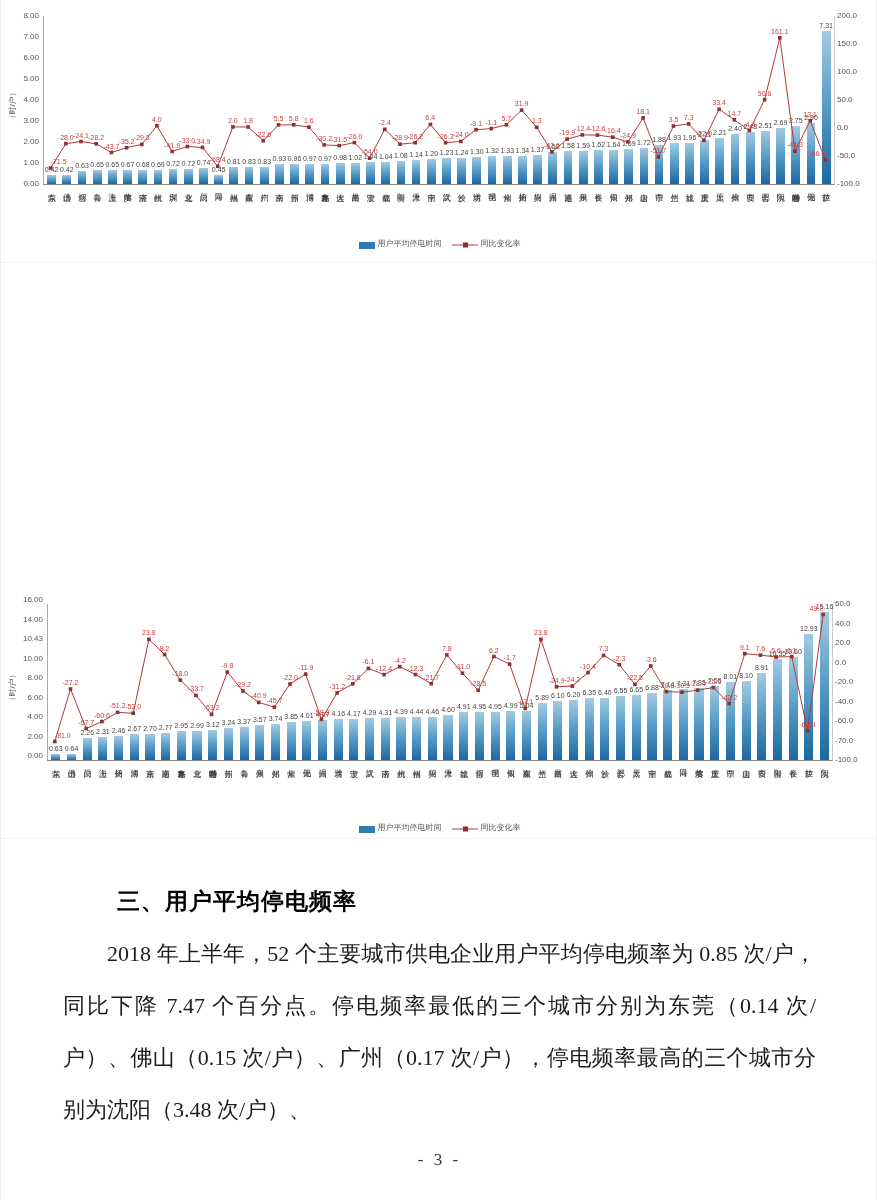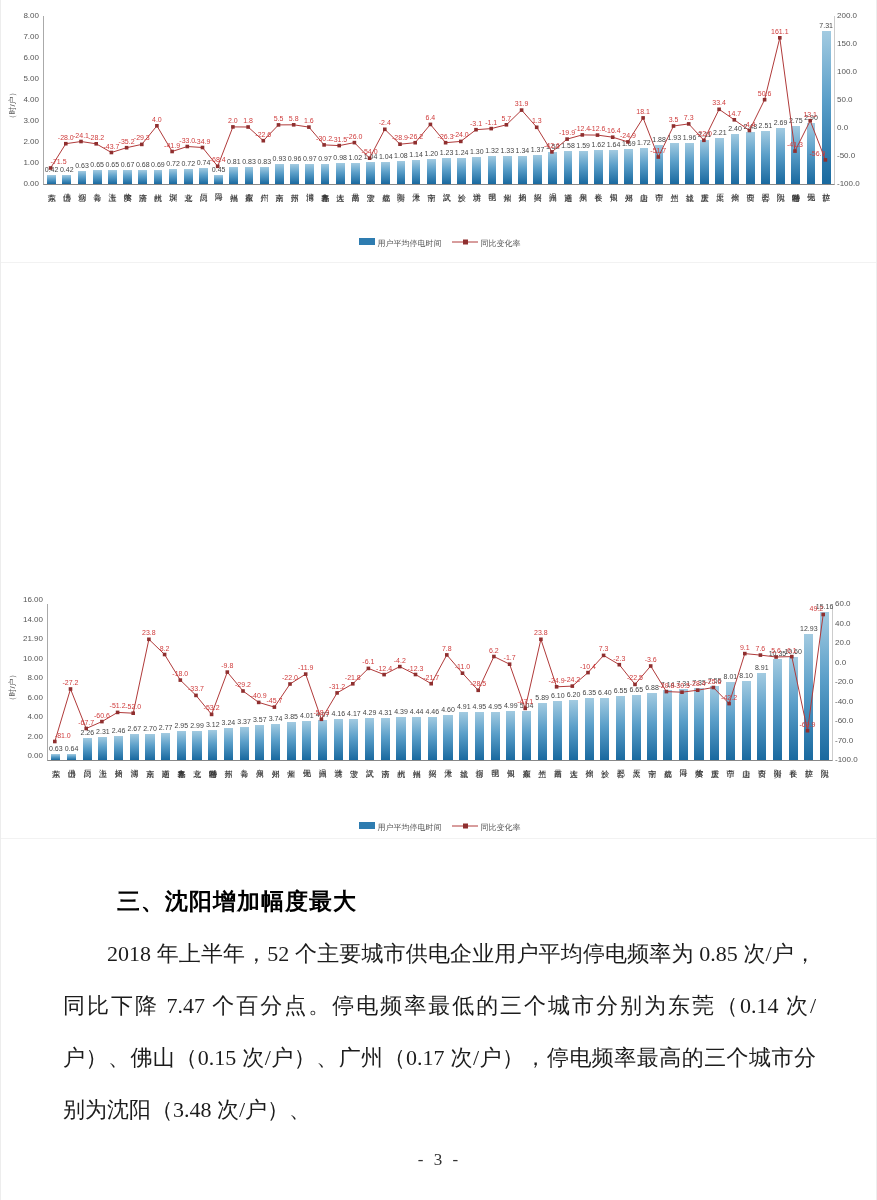--- a/index.html
+++ b/index.html
@@ -20,21 +20,21 @@
          font-size:8px;color:#555;line-height:1;}
   .ticks.l{text-align:right;} .ticks.r{text-align:left;}
   .cats{position:absolute;display:flex;}
   .cat{flex:1 1 0;display:flex;justify-content:center;}
   .cat span{writing-mode:vertical-rl;text-orientation:upright;font-size:8px;line-height:1.05;color:#333;letter-spacing:0;}
   .axis-unit{position:absolute;font-size:8px;color:#555;white-space:nowrap;}
   .legend{position:absolute;left:0;width:100%;display:flex;justify-content:center;gap:10px;
           align-items:center;font-size:8px;color:#555;}
   .legend .sw{display:inline-block;width:16px;height:7px;background:#2e7cb0;margin-right:3px;vertical-align:middle;}
   .legend svg{vertical-align:middle;margin-right:3px;}
-  .lg-item{display:flex;align-items:flex-start;}
+  .lg-item{display:flex;align-items:flex-end;}
   
   .caption{position:absolute;left:0;width:877px;text-align:center;font-weight:700;font-size:17px;color:#111;
            font-family:"Liberation Sans",sans-serif;letter-spacing:0.5px;}
   #caption1{top:272px;} #caption2{top:843px;}
   .para{position:absolute;left:62px;width:753px;font-family:"Liberation Serif",serif;font-size:22px;
         color:#1c1c1c;text-align:justify;line-height:53px;text-indent:2em;}
   #para1{top:312px;} #para2{top:928px;line-height:52px;}
   .heading{position:absolute;left:116px;top:886px;font-size:23px;font-weight:700;color:#000;
            font-family:"Liberation Sans",sans-serif;letter-spacing:1px;}
   .footer{position:absolute;left:0;top:1150px;width:877px;text-align:center;
@@ -550,21 +550,21 @@
           </svg>同比变化率</span>
       </div>
     </div>
 
 
 
   <div id="chart2" class="chart">
       <div class="ticks l" style="left:6px;top:8px;width:36px;height:164px">
         <span>16.00</span>
         <span>14.00</span>
-        <span>21.90</span>
+        <span>10.43</span>
         <span>10.00</span>
         <span>8.00</span>
         <span>6.00</span>
         <span>4.00</span>
         <span>2.00</span>
         <span>0.00</span>
       </div>
       <div class="ticks r" style="left:834px;top:12px;width:34px;height:164px">
         <span>60.0</span>
         <span>40.0</span>
@@ -1037,18 +1037,18 @@
       <div class="legend" style="top:234px">
         <span class="lg-item"><span class="sw"></span>用户平均停电时间</span>
         <span class="lg-item"><svg width="26" height="8">
             <line x1="0" y1="4" x2="26" y2="4" stroke="#b03a3a" stroke-width="1"></line>
             <rect x="11" y="1.5" width="5" height="5" fill="#8f2f2f"></rect>
           </svg>同比变化率</span>
       </div>
     </div>
 
 
-  <div class="heading">三、沈阳增加幅度最大</div>
+  <div class="heading">三、用户平均停电频率</div>
 
   <div id="para2" class="para">2018 年上半年，52 个主要城市供电企业用户平均停电频率为 0.85 次/户，同比下降 7.47 个百分点。停电频率最低的三个城市分别为东莞（0.14 次/户）、佛山（0.15 次/户）、广州（0.17 次/户），停电频率最高的三个城市分别为沈阳（3.48 次/户）、</div>
 
   <div class="footer">- 3 -</div>
 </div>
 
 </body></html>

